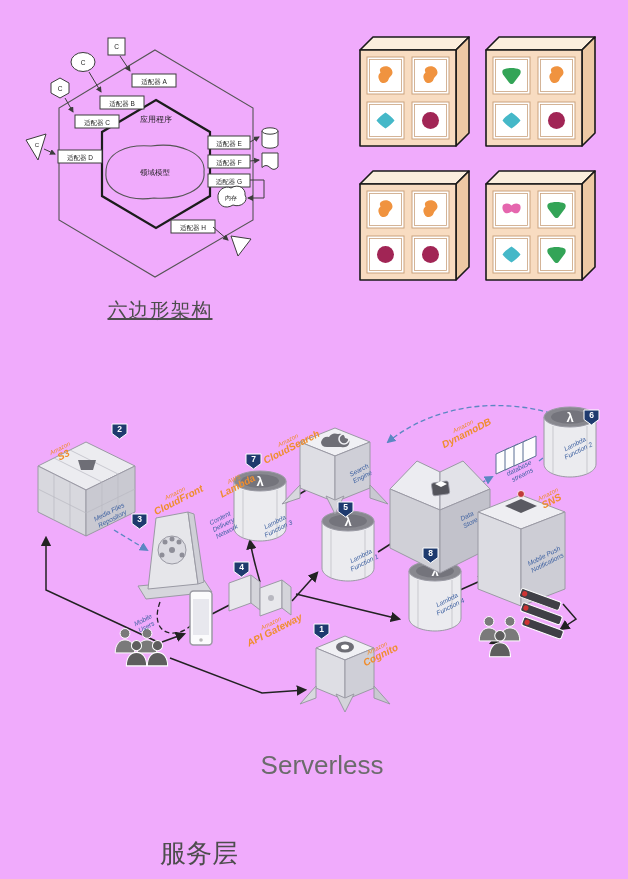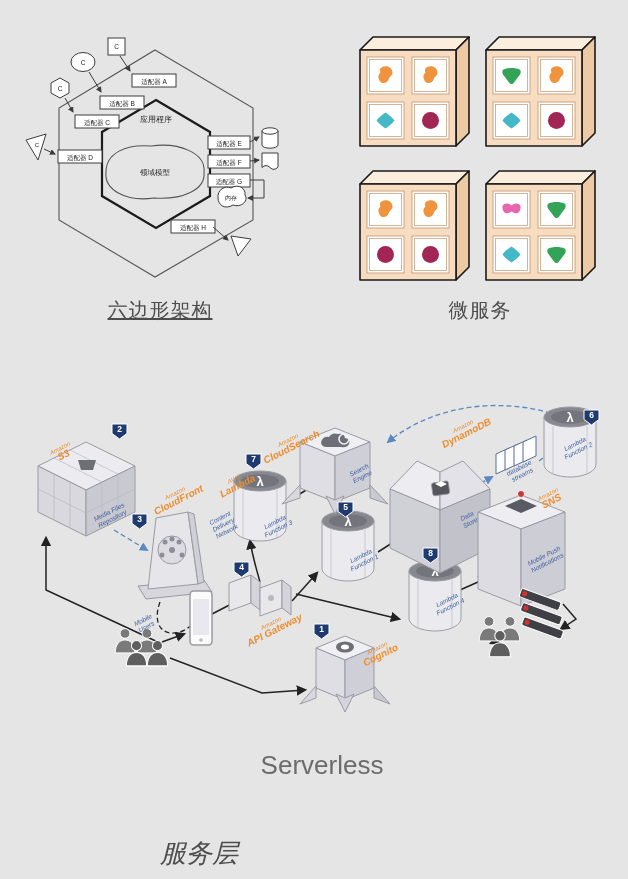--- a/index.html
+++ b/index.html
@@ -1,17 +1,17 @@
 <!DOCTYPE html>
 <html style="--brand-color: #ef8d2e; --role-color: #3b5fa0; --badge-color: #1e3a6e;"><head>
 <meta charset="utf-8">
 <style>
   html,body{margin:0;padding:0;background:#fff;}
   body{font-family:"Liberation Sans","DejaVu Sans",sans-serif;}
-  #page{position:relative;width:628px;height:879px;background:#e5e5e5;overflow:hidden;}
+  #page{position:relative;width:628px;height:879px;background:#f0abfc;overflow:hidden;}
   .fig{position:absolute;}
   .caption{position:absolute;color:#4d4d4d;font-size:20px;letter-spacing:1px;text-align:center;}
   .caption-lg{position:absolute;color:#6b6b6b;font-size:26px;text-align:center;left:16px;right:0;}
   .section-title{position:absolute;color:#4d4d4d;font-size:26px;}
   svg text{font-family:"Liberation Sans","DejaVu Sans",sans-serif;}
   
   .hex-line{fill:none;stroke:#555;stroke-width:1.1;}
   .hex-bold{fill:none;stroke:#1c1c1c;stroke-width:2.2;}
   .adp rect{fill:#fff;stroke:#3c3c3c;stroke-width:1;}
   .adp text{font-size:6.5px;text-anchor:middle;fill:#1c1c1c;}
@@ -218,21 +218,20 @@
       <use x="27.5" y="173.5" width="24" height="24" href="#sym-blob" xlink:href="#sym-blob" fill="#f0933f"></use>
         <use x="72.5" y="173.5" width="24" height="24" href="#sym-blob" xlink:href="#sym-blob" fill="#f0933f"></use>
       <use x="27.5" y="218.5" width="24" height="24" href="#sym-circle" xlink:href="#sym-circle" fill="#a12555"></use>
         <use x="72.5" y="218.5" width="24" height="24" href="#sym-circle" xlink:href="#sym-circle" fill="#a12555"></use>
       <use x="153.5" y="173.5" width="24" height="24" href="#sym-bowtie" xlink:href="#sym-bowtie" fill="#e566ae"></use>
         <use x="198.5" y="173.5" width="24" height="24" href="#sym-triangle" xlink:href="#sym-triangle" fill="#33a457"></use>
       <use x="153.5" y="218.5" width="24" height="24" href="#sym-diamond" xlink:href="#sym-diamond" fill="#45b8c8"></use>
         <use x="198.5" y="218.5" width="24" height="24" href="#sym-triangle" xlink:href="#sym-triangle" fill="#33a457"></use>
     </g>
   </svg>
-  <div class="caption" style="left:346px;top:297px;width:268px;">微服务</div>
 
   <svg class="fig" style="left:8px;top:390px;" width="612" height="352" viewBox="0 0 612 352">
     <defs>
       <marker id="mArr" markerWidth="7" markerHeight="7" refX="5.5" refY="3.5" orient="auto">
           <path d="M0,0 L7,3.5 L0,7 Z" fill="#222"></path>
         </marker>
       <marker id="mArrB" markerWidth="7" markerHeight="7" refX="5.5" refY="3.5" orient="auto">
           <path d="M0,0 L7,3.5 L0,7 Z" fill="#5b87c2"></path>
         </marker>
       <symbol id="lambda-node" viewBox="0 0 60 76">
@@ -451,14 +450,14 @@
     <text class="role" x="460" y="128" transform="rotate(-27 460 128)"><tspan x="460" dy="0">Data</tspan><tspan x="460" dy="1.15em">Store</tspan></text>
     <text class="role" x="512" y="80" transform="rotate(-27 512 80)"><tspan x="512" dy="0">database</tspan><tspan x="512" dy="1.15em">streams</tspan></text>
     <text class="role" x="568" y="56" transform="rotate(-27 568 56)"><tspan x="568" dy="0">Lambda</tspan><tspan x="568" dy="1.15em">Function 2</tspan></text>
     <text class="role" x="354" y="168" transform="rotate(-27 354 168)"><tspan x="354" dy="0">Lambda</tspan><tspan x="354" dy="1.15em">Function 1</tspan></text>
     <text class="role" x="537" y="168" transform="rotate(-27 537 168)"><tspan x="537" dy="0">Mobile Push</tspan><tspan x="537" dy="1.15em">Notifications</tspan></text>
     <text class="role" x="440" y="212" transform="rotate(-27 440 212)"><tspan x="440" dy="0">Lambda</tspan><tspan x="440" dy="1.15em">Function 4</tspan></text>
     <text class="role" x="136" y="232" transform="rotate(-27 136 232)"><tspan x="136" dy="0">Mobile</tspan><tspan x="136" dy="1.15em">Users</tspan></text>
   </svg>
 
   <div class="caption-lg" style="top:750px;">Serverless</div>
-  <div class="section-title" style="left:160px;top:836px;font-style:italic;">服务层</div>
+  <div class="section-title" style="left:160px;top:836px;">服务层</div>
 </div>
 
 </body></html>

